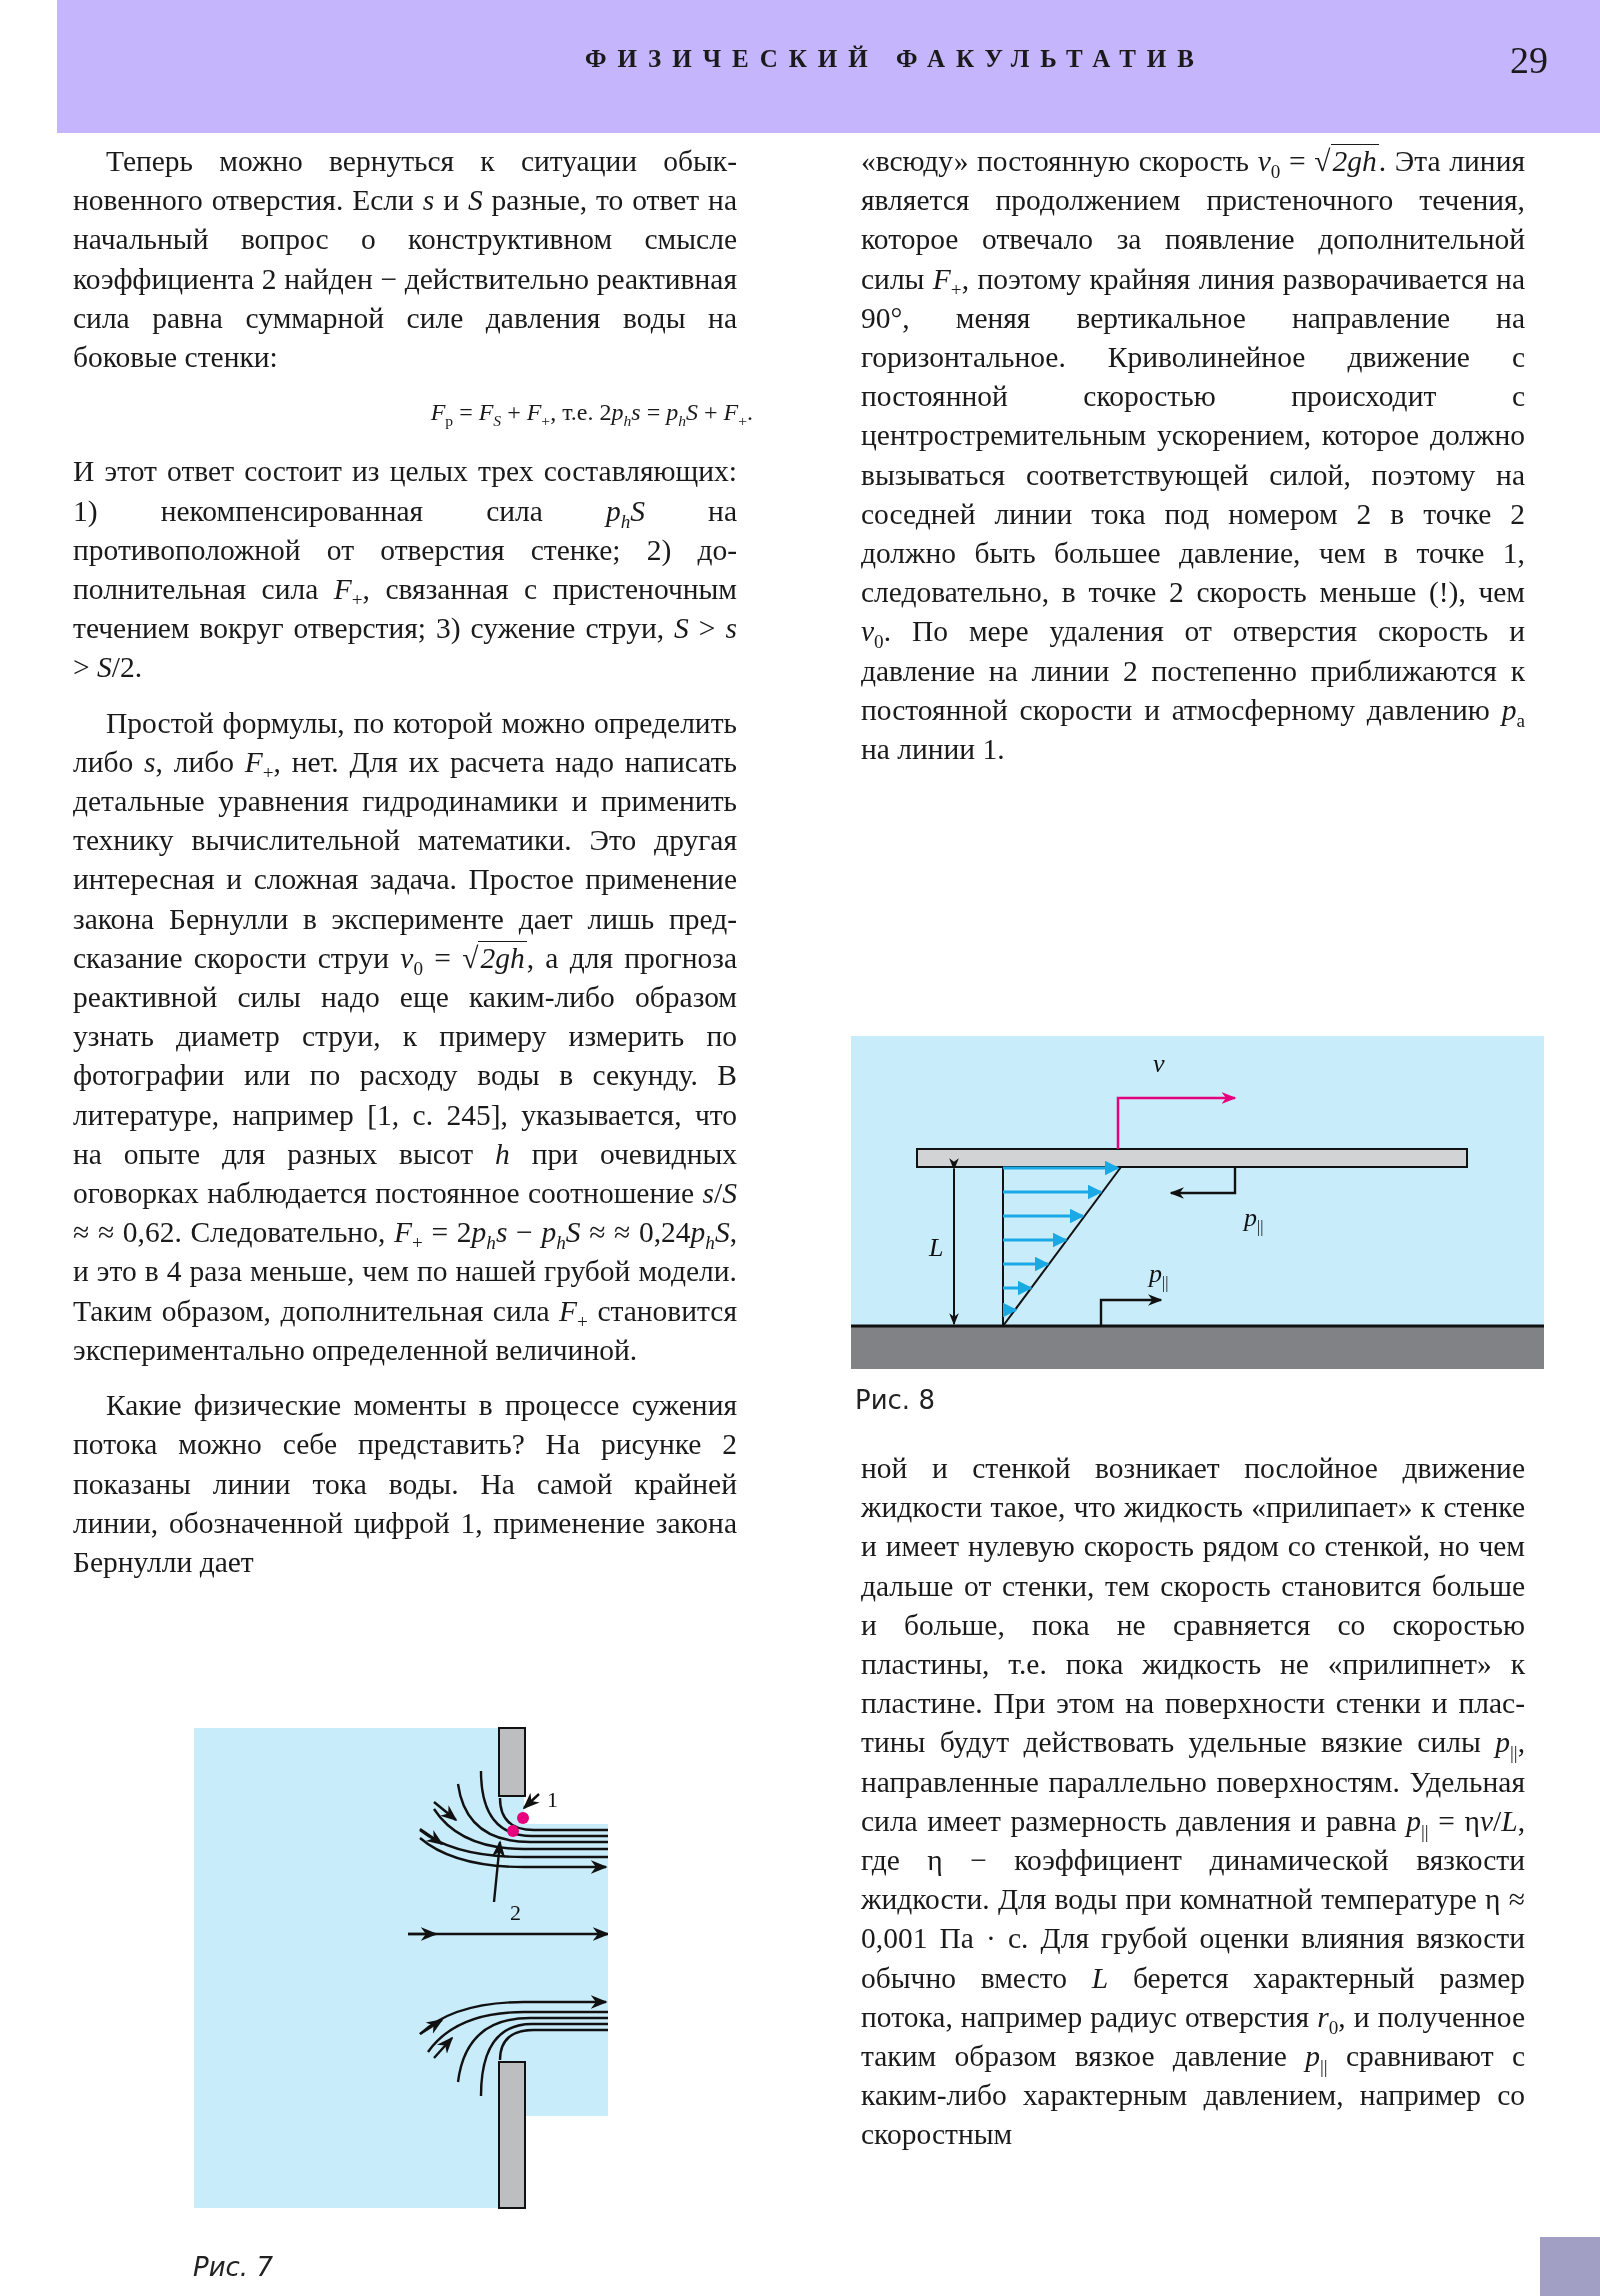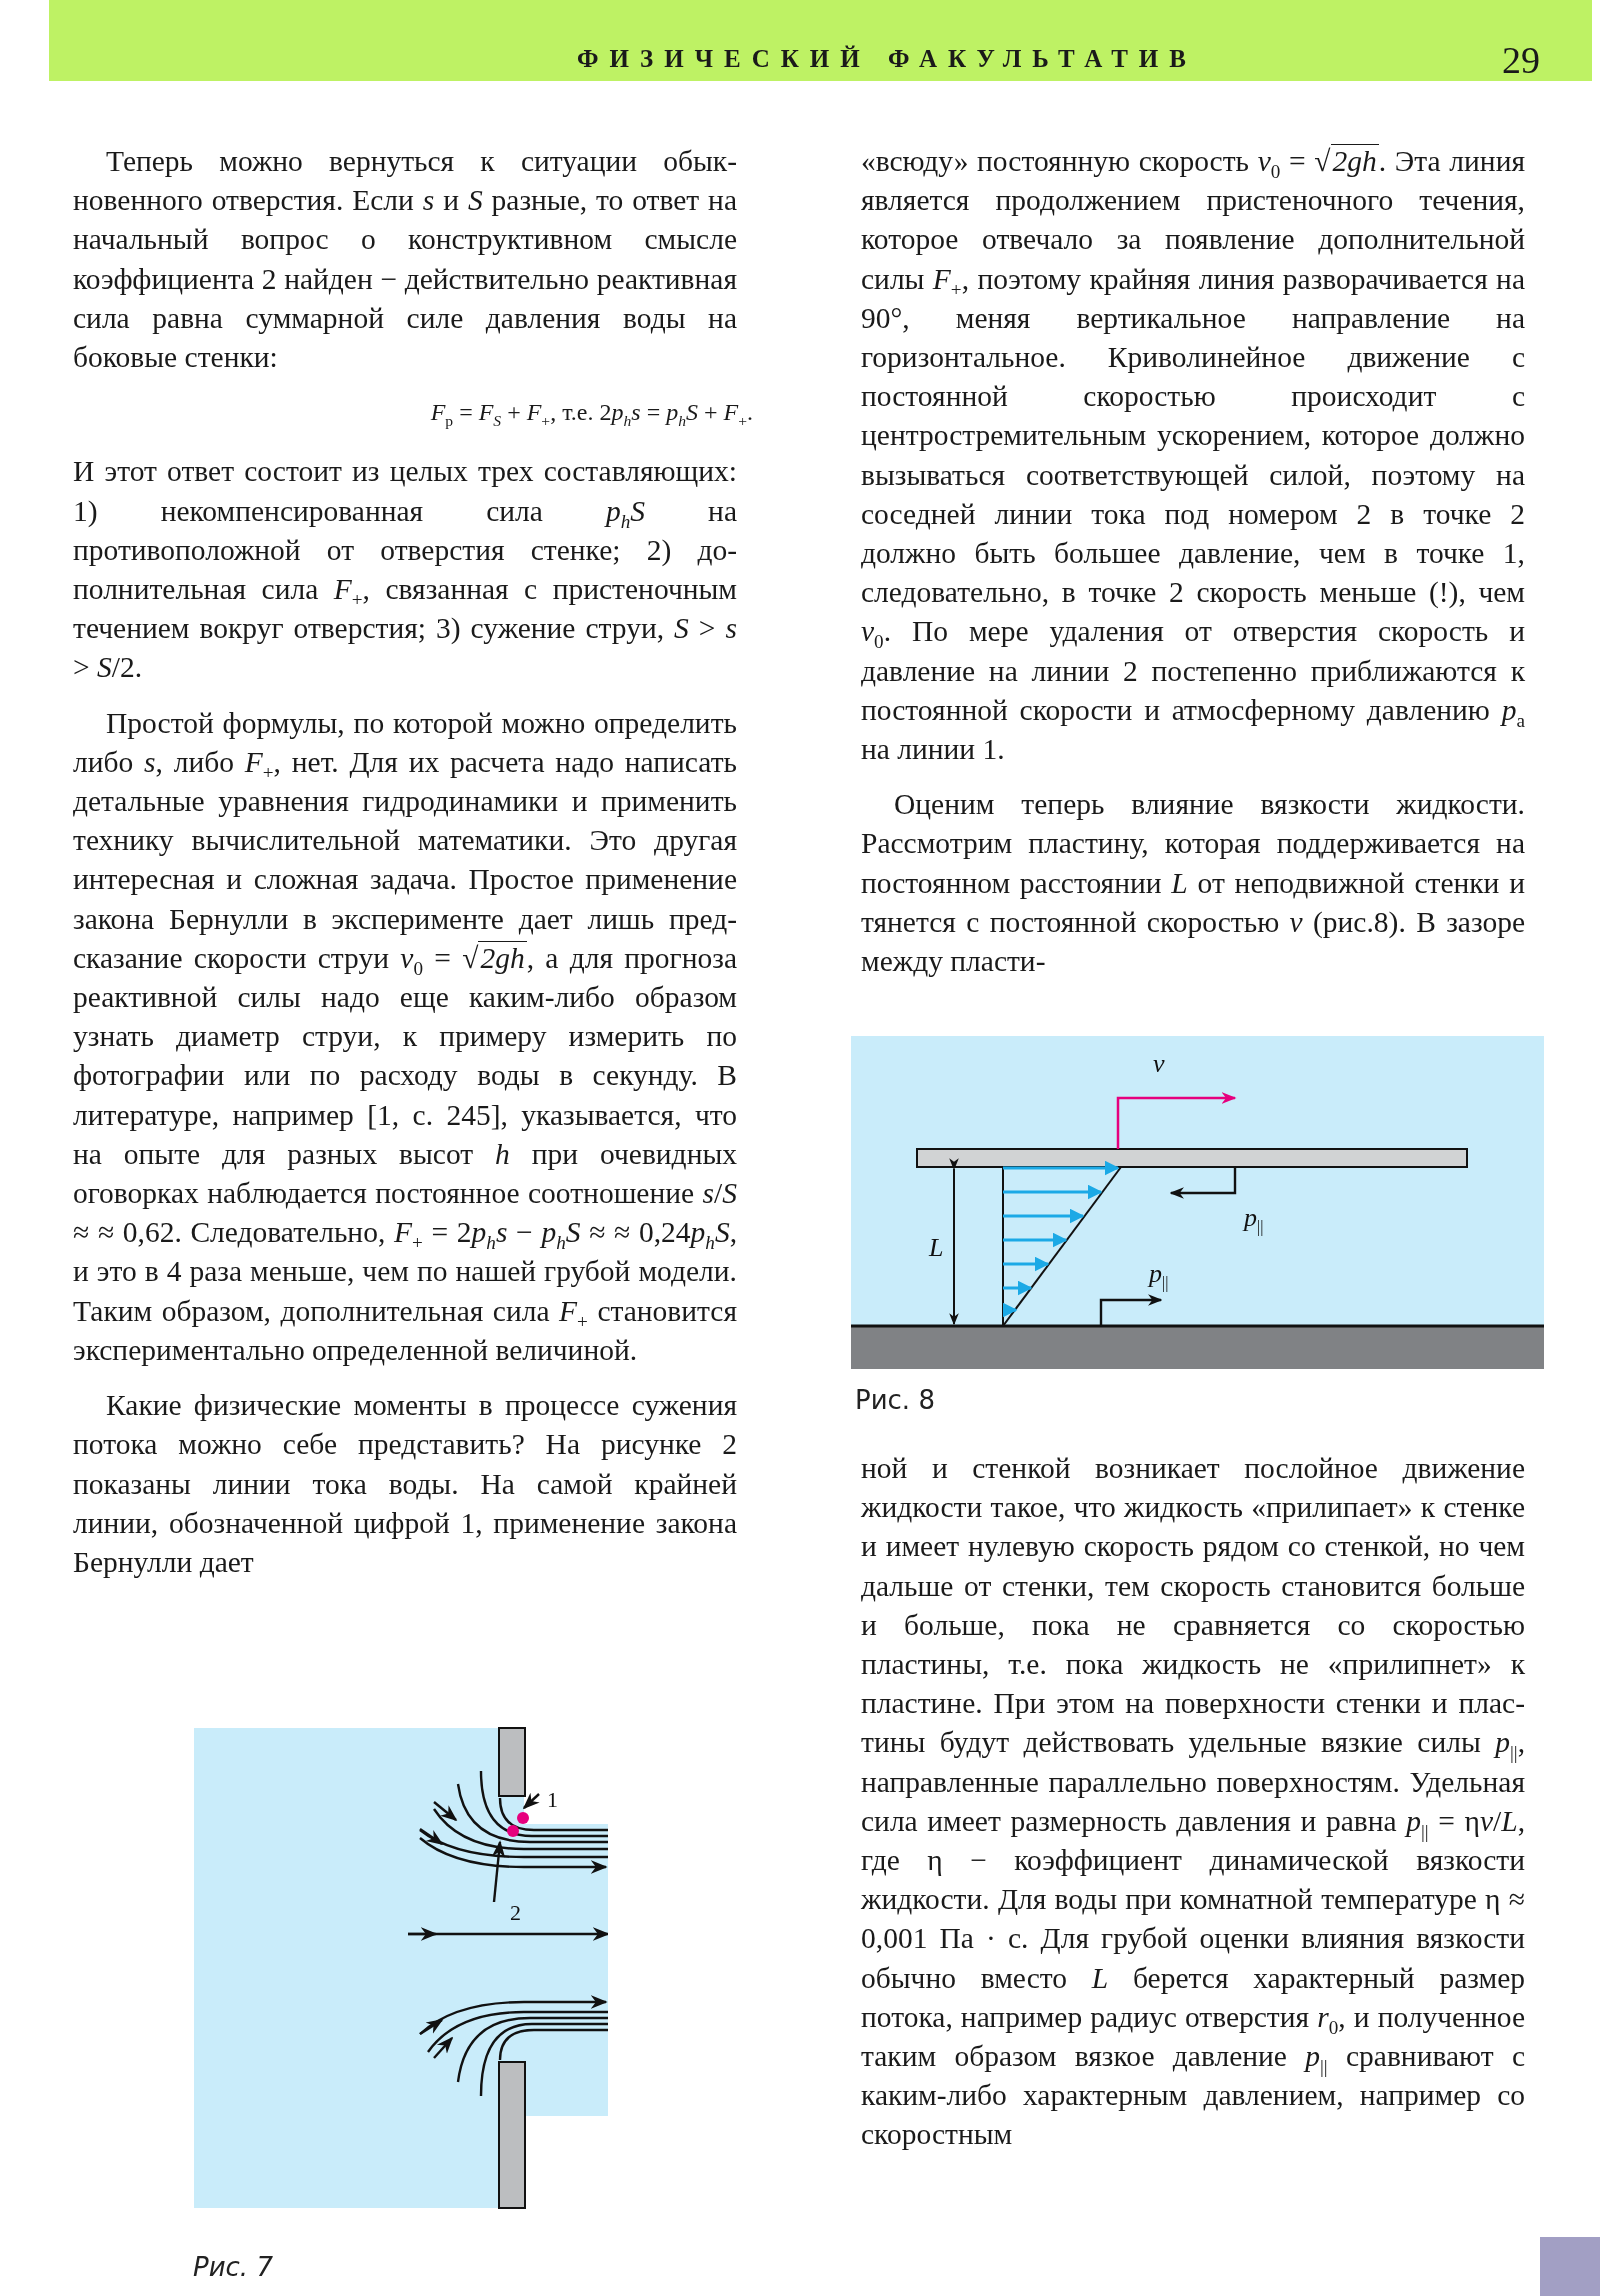--- a/index.html
+++ b/index.html
@@ -2,22 +2,22 @@
 <html><head>
 <meta charset="utf-8">
 <style>
   html, body { margin: 0; padding: 0; }
   body {
     width: 1600px; height: 2296px; position: relative; overflow: hidden;
     background: #ffffff; color: #1a1a1a;
     font-family: "Liberation Serif", "DejaVu Serif", serif;
   }
   .header {
-    position: absolute; left: 49px; top: 0; width: 1543px; height: 81px;
-    background: #bef264;
+    position: absolute; left: 57px; top: 0; width: 1543px; height: 133px;
+    background: #c4b5fd;
   }
   .header-title {
     position: absolute; left: 0; width: 1148px; top: 45px; text-align: right;
     font-family: "Liberation Serif", serif; font-weight: bold; font-size: 25px;
     letter-spacing: 11px; color: #1a1a1a;
   }
   .page-number {
     position: absolute; right: 52px; top: 38px; font-size: 38px; color: #1a1a1a;
     font-family: "Liberation Serif", serif;
   }
@@ -102,21 +102,20 @@
     <path d="M287,384 Q287,312 338,312 L414,312"></path>
     <path d="M306,348 Q306,318 340,318 L414,318"></path>
     <path d="M226,322 L248,308" marker-end="url(#ah7)"></path>
     <path d="M240,346 L258,326" marker-end="url(#ah7)"></path>
   </g>
 </svg>
 <div class="fig7-caption">Рис. 7</div>
 
 <div class="col col-right">
   <p class="noindent">«всюду» постоянную скорость <span class="mi">v</span><sub>0</sub> = √<span class="sqrt mi">2gh</span>. Эта линия является продолжением присте­ночного течения, которое отвечало за появ­ление дополнительной силы <span class="mi">F</span><sub>+</sub>, поэтому край­няя линия разворачивается на 90°, меняя вертикальное направление на горизонталь­ное. Криволинейное движение с постоянной скоростью происходит с центростремитель­ным ускорением, которое должно вызывать­ся соответствующей силой, поэтому на сосед­ней линии тока под номером 2 в точке 2 должно быть большее давление, чем в точ­ке 1, следовательно, в точке 2 скорость мень­ше (!), чем <span class="mi">v</span><sub>0</sub>. По мере удаления от отвер­стия скорость и давление на линии 2 посте­пенно приближаются к постоянной скорости и атмосферному давлению <span class="mi">p</span><sub>а</sub> на линии 1.</p>
-  <p>Оценим теперь влияние вязкости жидко­сти. Рассмотрим пластину, которая поддер­живается на постоянном расстоянии <span class="mi">L</span> от неподвижной стенки и тянется с постоянной скоростью <span class="mi">v</span> (рис.8). В зазоре между пласти-</p>
 </div>
 
 <svg class="fig8" viewBox="0 0 693 333" xmlns="http://www.w3.org/2000/svg">
   <defs>
     <marker id="ahk" viewBox="0 0 10 10" refX="9" refY="5" markerWidth="6" markerHeight="6" orient="auto">
       <path d="M0,1 L10,5 L0,9 L3,5 Z" fill="#111"></path>
     </marker>
     <marker id="ahm" viewBox="0 0 10 10" refX="9" refY="5" markerWidth="6" markerHeight="6" orient="auto">
       <path d="M0,1 L10,5 L0,9 L3,5 Z" fill="#e6007e"></path>
     </marker>

